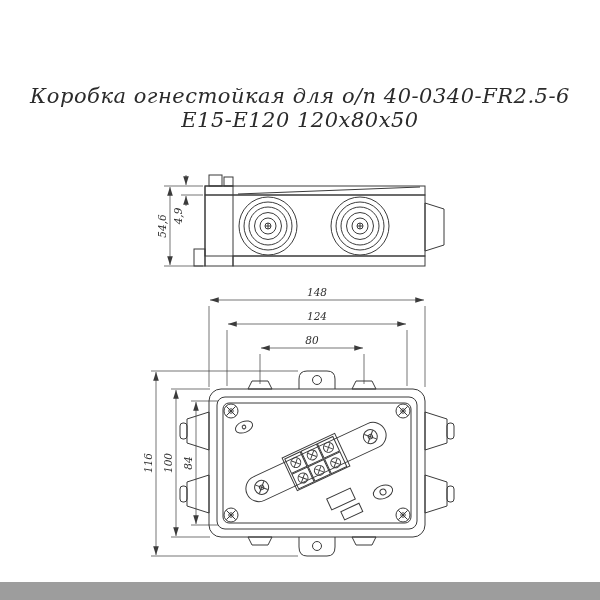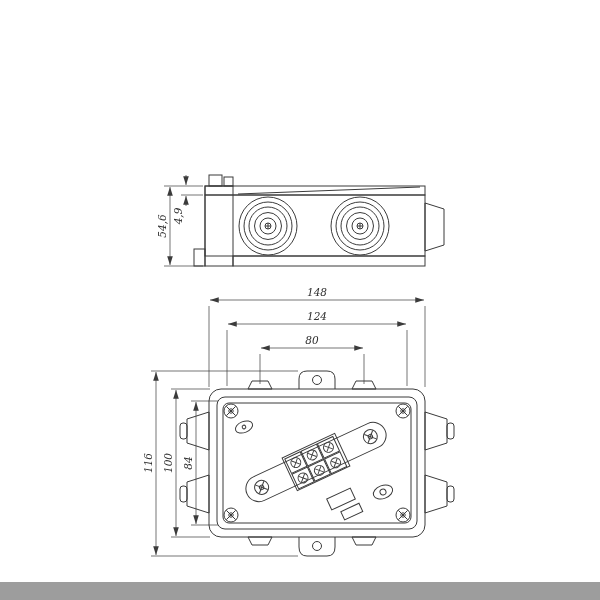--- a/index.html
+++ b/index.html
@@ -64,20 +64,24 @@
     fill: #2e2e2e;
     stroke: none;
     text-anchor: middle;
   }
 </style>
 </head>
 <body>
 
 <div class="page">
 
+  <div class="title">
+    <div>Коробка огнестойкая для о/п 40-0340-FR2.5-6</div>
+    <div>Е15-Е120 120х80х50</div>
+  </div>
 
   <svg class="drawing" width="600" height="600" viewBox="0 0 600 600" xmlns="http://www.w3.org/2000/svg">
     <defs>
       <pattern id="xhatch" width="6" height="6" patternUnits="userSpaceOnUse">
         <path d="M0,6 L6,0 M0,0 L6,6" stroke="#3b3b3b" stroke-width="0.55" fill="none"></path>
       </pattern>
       <pattern id="vribs" width="6" height="80" patternUnits="userSpaceOnUse">
         <path d="M3,0 V80" stroke="#3b3b3b" stroke-width="1" fill="none"></path>
       </pattern>
       <marker id="arr" viewBox="0 0 12 12" refX="11.5" refY="6" markerWidth="10" markerHeight="10" markerUnits="userSpaceOnUse" orient="auto-start-reverse">

